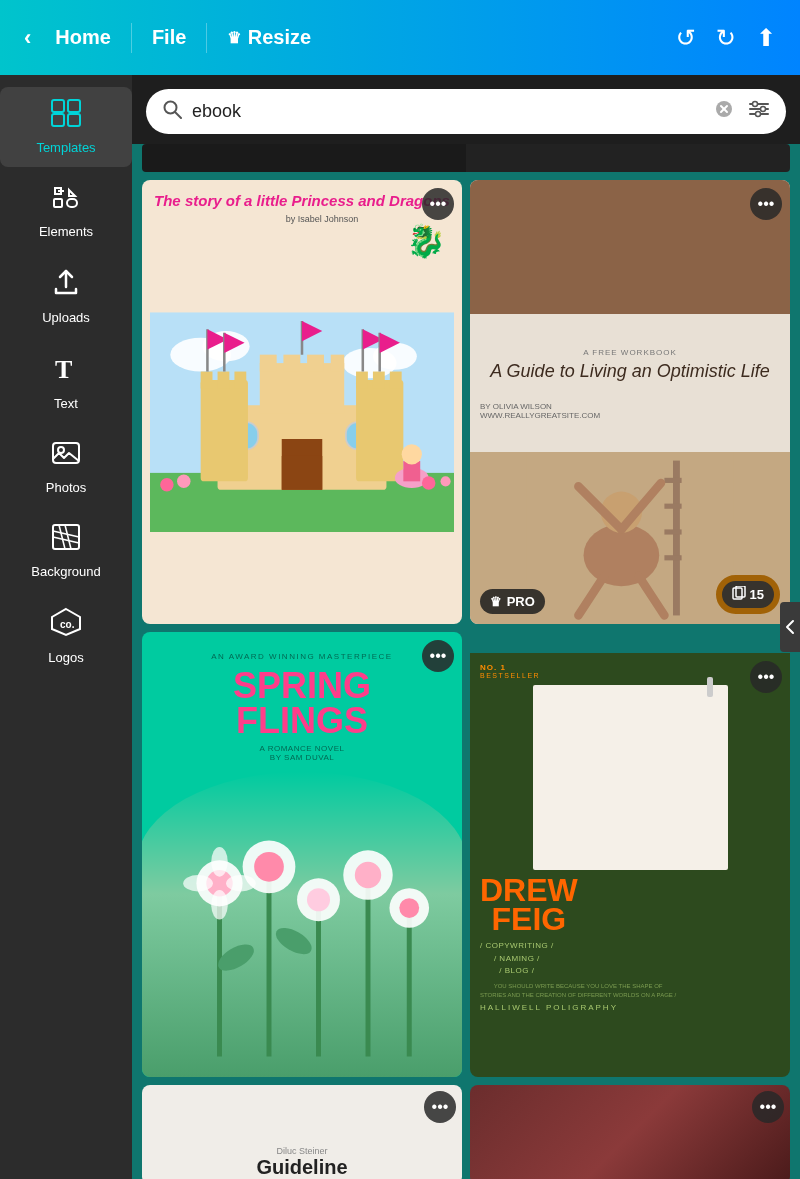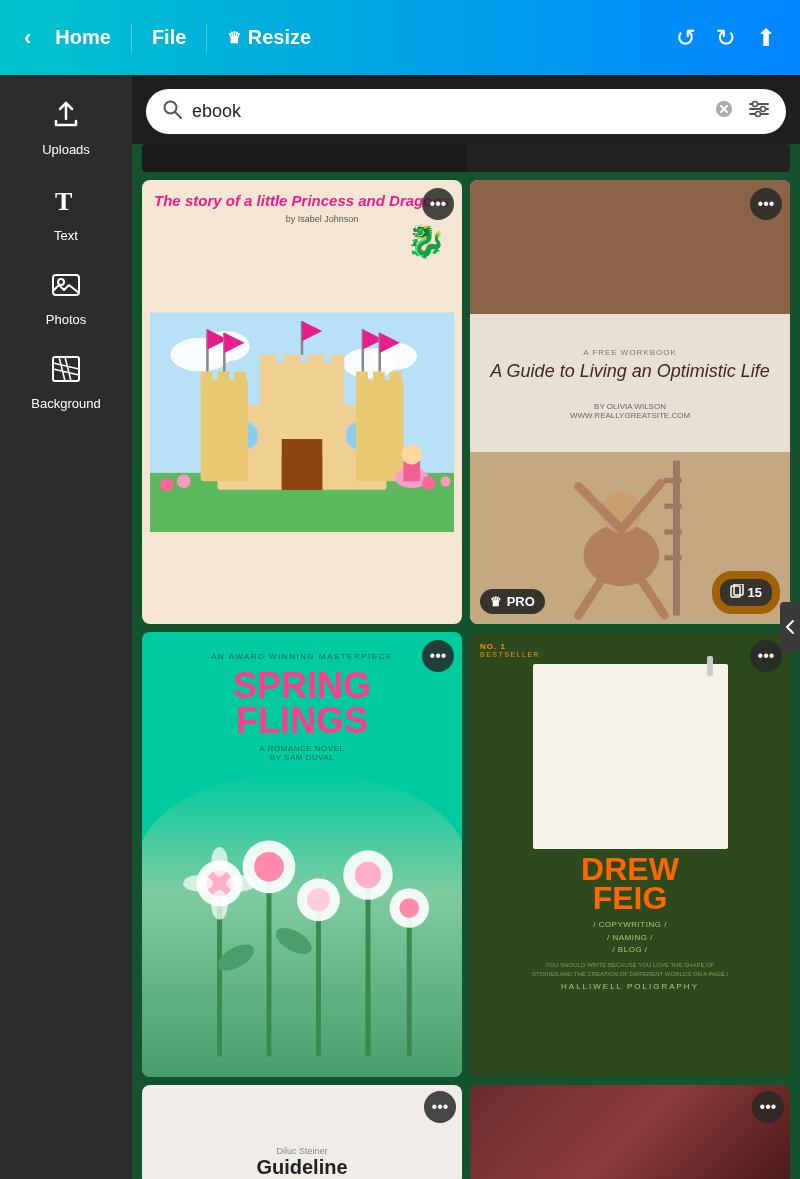--- a/index.html
+++ b/index.html
@@ -100,21 +100,21 @@
       font-size: 13px;
       font-weight: 500;
       text-align: center;
     }
     .sidebar-item.active .sidebar-item-label { color: #00d4d8; }
     .sidebar-item.active .sidebar-item-icon { color: #00d4d8; }
 
     
     .content-area {
       flex: 1;
-      background: #14532d;
+      background: #0f766e;
       display: flex;
       flex-direction: column;
       overflow: hidden;
     }
 
     
     .search-bar-wrapper {
       padding: 14px 14px 10px 14px;
       background: #1e1e1e;
       flex-shrink: 0;
@@ -217,21 +217,21 @@
       background: rgba(30,30,30,0.85);
       border-radius: 20px;
       padding: 5px 10px;
       color: white;
       font-size: 13px;
       font-weight: 700;
       display: flex;
       align-items: center;
       gap: 4px;
       z-index: 5;
-      border: 8px solid #a16207;
+      border: 6px solid #a16207;
     }
     .pages-badge-icon { font-size: 14px; }
 
     
     .card1-bg {
       width: 100%;
       height: 100%;
       background: #f5e6d3;
       display: flex;
       flex-direction: column;
@@ -287,21 +287,21 @@
       font-size: 18px;
       font-weight: 300;
       color: #3d2b1f;
       text-align: center;
       line-height: 1.2;
       font-style: italic;
     }
     .card2-author {
       font-size: 8px;
       color: #666;
-      text-align: center;
+      text-align: left;
       margin-top: 20px;
     }
     .card2-photo {
       height: 45%;
       background: #c4a882;
       display: flex;
       align-items: center;
       justify-content: center;
       overflow: hidden;
     }
@@ -353,23 +353,24 @@
       justify-content: center;
     }
 
     
     .card4-bg {
       width: 100%;
       height: 100%;
       background: #2d4a1e;
       display: flex;
       flex-direction: column;
-      align-items: center;
+      align-items: flex-start;
       padding: 10px 10px 24px;
       position: relative;
+      margin-top: 21px;
     }
     .card4-no1 {
       font-size: 8px;
       color: #ff8c00;
       letter-spacing: 1px;
       align-self: flex-start;
       font-weight: 700;
     }
     .card4-bestseller {
       font-size: 7px;
@@ -502,21 +503,44 @@
     <span class="topbar-icon">↺</span>
     <span class="topbar-icon">↻</span>
     <span class="topbar-icon">⬆</span>
   </div>
 </div>
 
 <div class="main-layout" style="position:relative;">
 
   <div class="sidebar">
 
-
+    <div class="sidebar-item active">
+      <span class="sidebar-item-icon">
+        <svg width="30" height="28" viewBox="0 0 30 28" fill="none">
+          <rect x="1" y="1" width="12" height="12" rx="2" stroke="#00d4d8" stroke-width="2" fill="none"></rect>
+          <rect x="17" y="1" width="12" height="12" rx="2" stroke="#00d4d8" stroke-width="2" fill="none"></rect>
+          <rect x="1" y="15" width="12" height="12" rx="2" stroke="#00d4d8" stroke-width="2" fill="none"></rect>
+          <rect x="17" y="15" width="12" height="12" rx="2" stroke="#00d4d8" stroke-width="2" fill="none"></rect>
+        </svg>
+      </span>
+      <span class="sidebar-item-label">Templates</span>
+    </div>
+
+    <div class="sidebar-item">
+      <span class="sidebar-item-icon">
+        <svg width="30" height="28" viewBox="0 0 30 28" fill="none">
+          <path d="M7 8 L13 8" stroke="white" stroke-width="2"></path>
+          <path d="M4 5 L10 5 L10 11 L4 11 Z" stroke="white" stroke-width="2" fill="none"></path>
+          <path d="M18 7 L24 13 L18 13 Z" stroke="white" stroke-width="2" fill="none"></path>
+          <rect x="16" y="16" width="10" height="8" rx="4" stroke="white" stroke-width="2" fill="none"></rect>
+          <rect x="3" y="16" width="8" height="8" rx="1" stroke="white" stroke-width="2" fill="none"></rect>
+        </svg>
+      </span>
+      <span class="sidebar-item-label">Elements</span>
+    </div>
 
     <div class="sidebar-item">
       <span class="sidebar-item-icon">
         <svg width="30" height="30" viewBox="0 0 30 30" fill="none">
           <path d="M15 4 L15 20" stroke="white" stroke-width="2.5" stroke-linecap="round"></path>
           <path d="M9 10 L15 4 L21 10" stroke="white" stroke-width="2.5" stroke-linecap="round" stroke-linejoin="round"></path>
           <path d="M5 22 L5 26 L25 26 L25 22" stroke="white" stroke-width="2.5" stroke-linecap="round" stroke-linejoin="round"></path>
         </svg>
       </span>
       <span class="sidebar-item-label">Uploads</span>
@@ -549,20 +573,29 @@
           <line x1="2" y1="8" x2="28" y2="14" stroke="white" stroke-width="1.5"></line>
           <line x1="2" y1="14" x2="28" y2="20" stroke="white" stroke-width="1.5"></line>
           <line x1="8" y1="2" x2="14" y2="26" stroke="white" stroke-width="1.5"></line>
           <line x1="14" y1="2" x2="20" y2="26" stroke="white" stroke-width="1.5"></line>
         </svg>
       </span>
       <span class="sidebar-item-label">Background</span>
     </div>
 
 
+    <div class="sidebar-item">
+      <span class="sidebar-item-icon">
+        <svg width="32" height="30" viewBox="0 0 32 30" fill="none">
+          <polygon points="16,2 30,10 30,22 16,28 2,22 2,10" stroke="white" stroke-width="2" fill="none"></polygon>
+          <text x="10" y="21" font-size="10" fill="white" font-weight="700" font-family="sans-serif">co.</text>
+        </svg>
+      </span>
+      <span class="sidebar-item-label">Logos</span>
+    </div>
   </div>
 
   <div class="content-area">
 
     <div class="search-bar-wrapper">
       <div class="search-bar">
         <span class="search-icon-span">
           <svg width="20" height="20" viewBox="0 0 20 20" fill="none">
             <circle cx="8.5" cy="8.5" r="6" stroke="#555" stroke-width="2"></circle>
             <line x1="13" y1="13" x2="19" y2="19" stroke="#555" stroke-width="2" stroke-linecap="round"></line>

